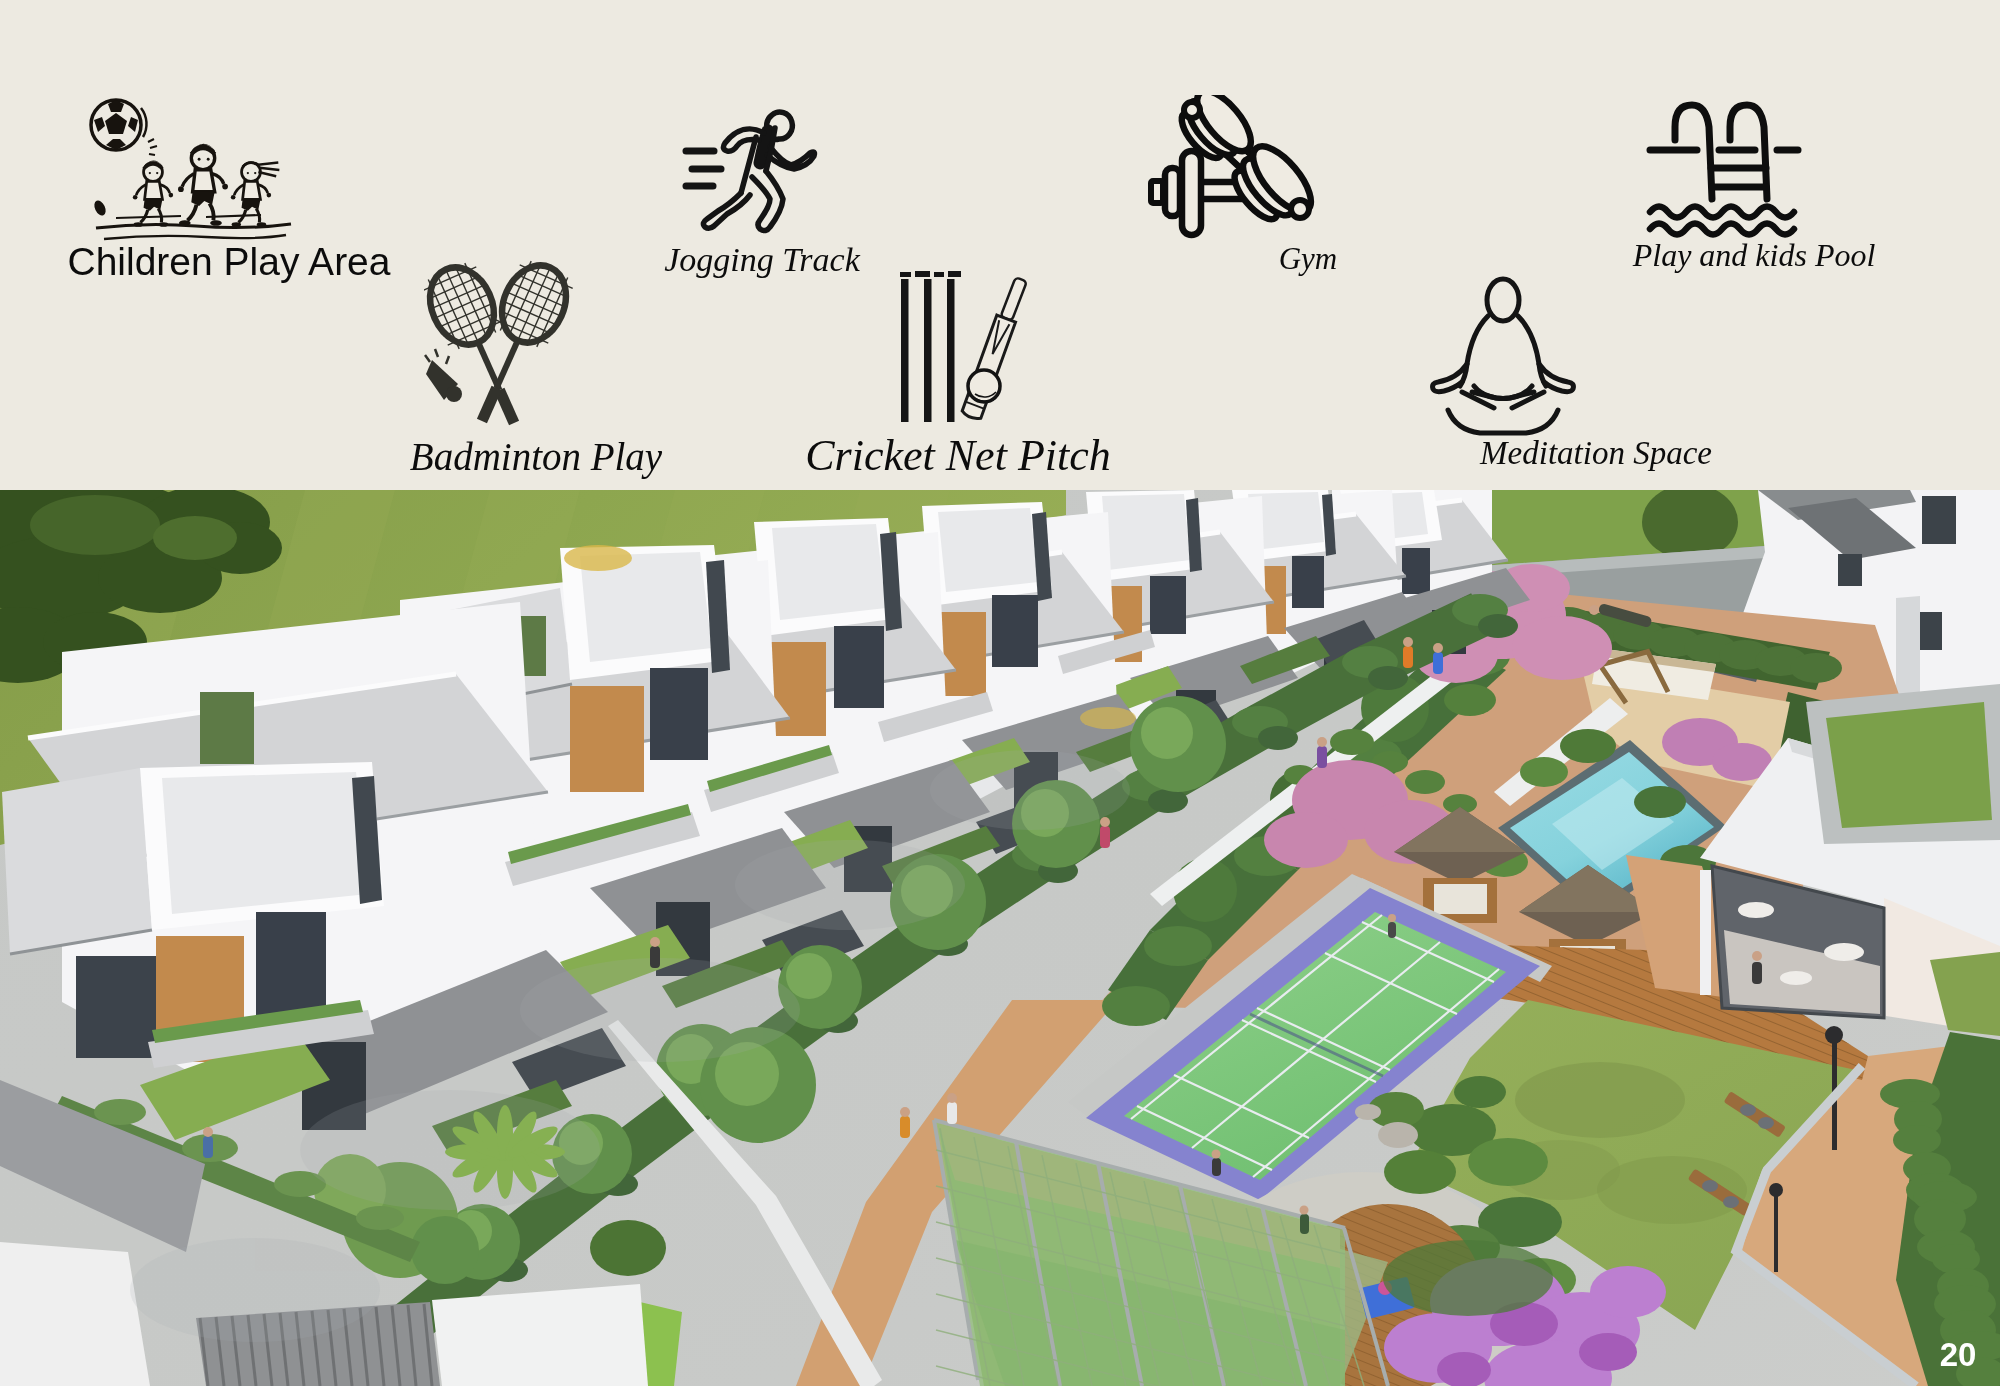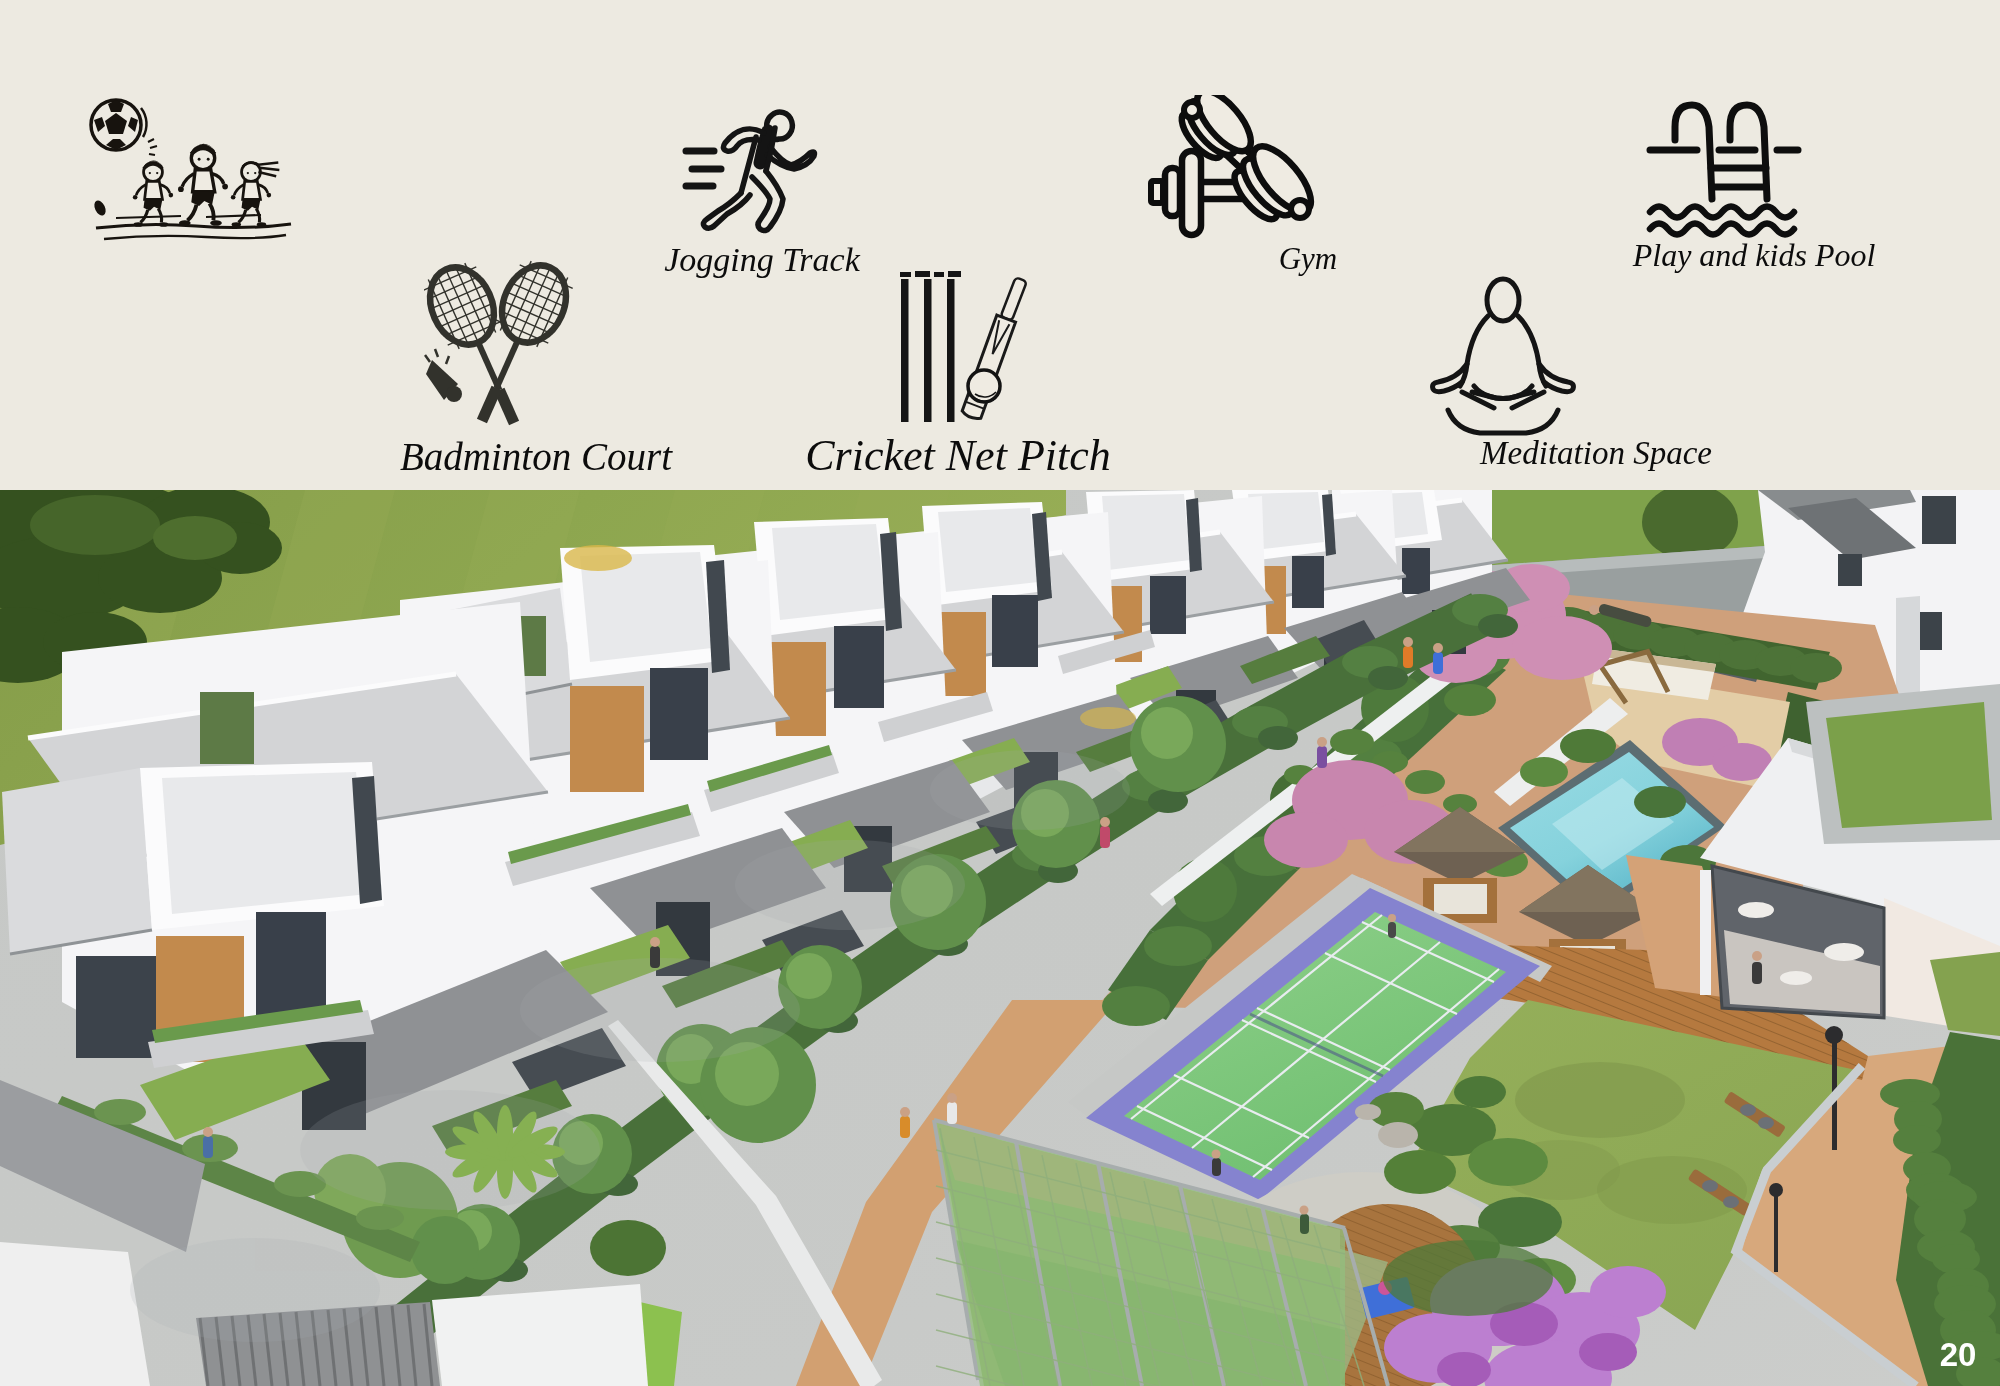--- a/index.html
+++ b/index.html
@@ -78,20 +78,21 @@
         <path d="M5 35 Q9 41 8 48" stroke="#17130e" stroke-width="3" fill="none"></path>
         <ellipse cx="-14" cy="50" rx="4.5" ry="2.2" fill="#17130e"></ellipse>
         <ellipse cx="10" cy="50" rx="4.5" ry="2.2" fill="#17130e"></ellipse>
       </g>
       <path d="M10 138 Q60 132 110 136 T205 134" stroke="#17130e" stroke-width="3" fill="none"></path>
       <path d="M18 149 Q70 144 120 147 T200 145" stroke="#17130e" stroke-width="2.4" fill="none"></path>
       <path d="M30 128 L95 126 M120 127 L175 125" stroke="#17130e" stroke-width="2.2" fill="none"></path>
       <ellipse cx="14" cy="118" rx="5" ry="8" fill="#17130e" transform="rotate(-25 14 118)"></ellipse>
     </svg>
 
+  <div class="lbl reg" style="left:229px;top:240px;">Children Play Area</div>
 
   <svg class="ic" style="left:424px;top:258px" width="150" height="180" viewBox="0 0 150 180">
       <g transform="rotate(-24 38 48)">
         <ellipse cx="38" cy="48" rx="30" ry="40" fill="none" stroke="#32322c" stroke-width="6.5"></ellipse>
         <line x1="18" y1="10" x2="18" y2="86" stroke="#32322c" stroke-width="1.4"></line>
         <line x1="28" y1="10" x2="28" y2="86" stroke="#32322c" stroke-width="1.4"></line>
         <line x1="38" y1="10" x2="38" y2="86" stroke="#32322c" stroke-width="1.4"></line>
         <line x1="48" y1="10" x2="48" y2="86" stroke="#32322c" stroke-width="1.4"></line>
         <line x1="58" y1="10" x2="58" y2="86" stroke="#32322c" stroke-width="1.4"></line>
         <line x1="9" y1="18" x2="67" y2="18" stroke="#32322c" stroke-width="1.4"></line>
@@ -119,21 +120,21 @@
         <line x1="81" y1="66" x2="139" y2="66" stroke="#32322c" stroke-width="1.4"></line>
         <line x1="81" y1="76" x2="139" y2="76" stroke="#32322c" stroke-width="1.4"></line>
         <line x1="110" y1="86" x2="110" y2="138" stroke="#32322c" stroke-width="6"></line>
         <line x1="110" y1="138" x2="110" y2="174" stroke="#32322c" stroke-width="11"></line>
       </g>
       <path d="M8 102 L34 126 L20 142 L2 116 Z" fill="#32322c"></path>
       <path d="M6 104 l-5 -7 M14 99 l-3 -8 M22 106 l3 -8" stroke="#32322c" stroke-width="2.5"></path>
       <circle cx="30" cy="136" r="8" fill="#32322c"></circle>
     </svg>
 
-  <div class="lbl it" style="left:536px;top:434px;font-size:39px;">Badminton Court</div>
+  <div class="lbl it" style="left:536px;top:434px;font-size:39px;">Badminton Play</div>
 
   <svg class="ic" style="left:680px;top:95px" width="140" height="145" viewBox="0 0 140 145">
       <g stroke="#141414" fill="none" stroke-linecap="round" stroke-linejoin="round">
         <path d="M6 56 H34" stroke-width="7"></path>
         <path d="M12 74 H41" stroke-width="7"></path>
         <path d="M6 91 H33" stroke-width="7"></path>
         <path d="M92 20 a12.5 13.5 0 1 1 7 24 q-8 2 -10 -6 a13 13 0 0 1 3 -18 Z" stroke-width="5.5"></path>
         <g stroke-width="13">
           <path d="M88 36 C84 48 82 58 80 68"></path>
         </g>

